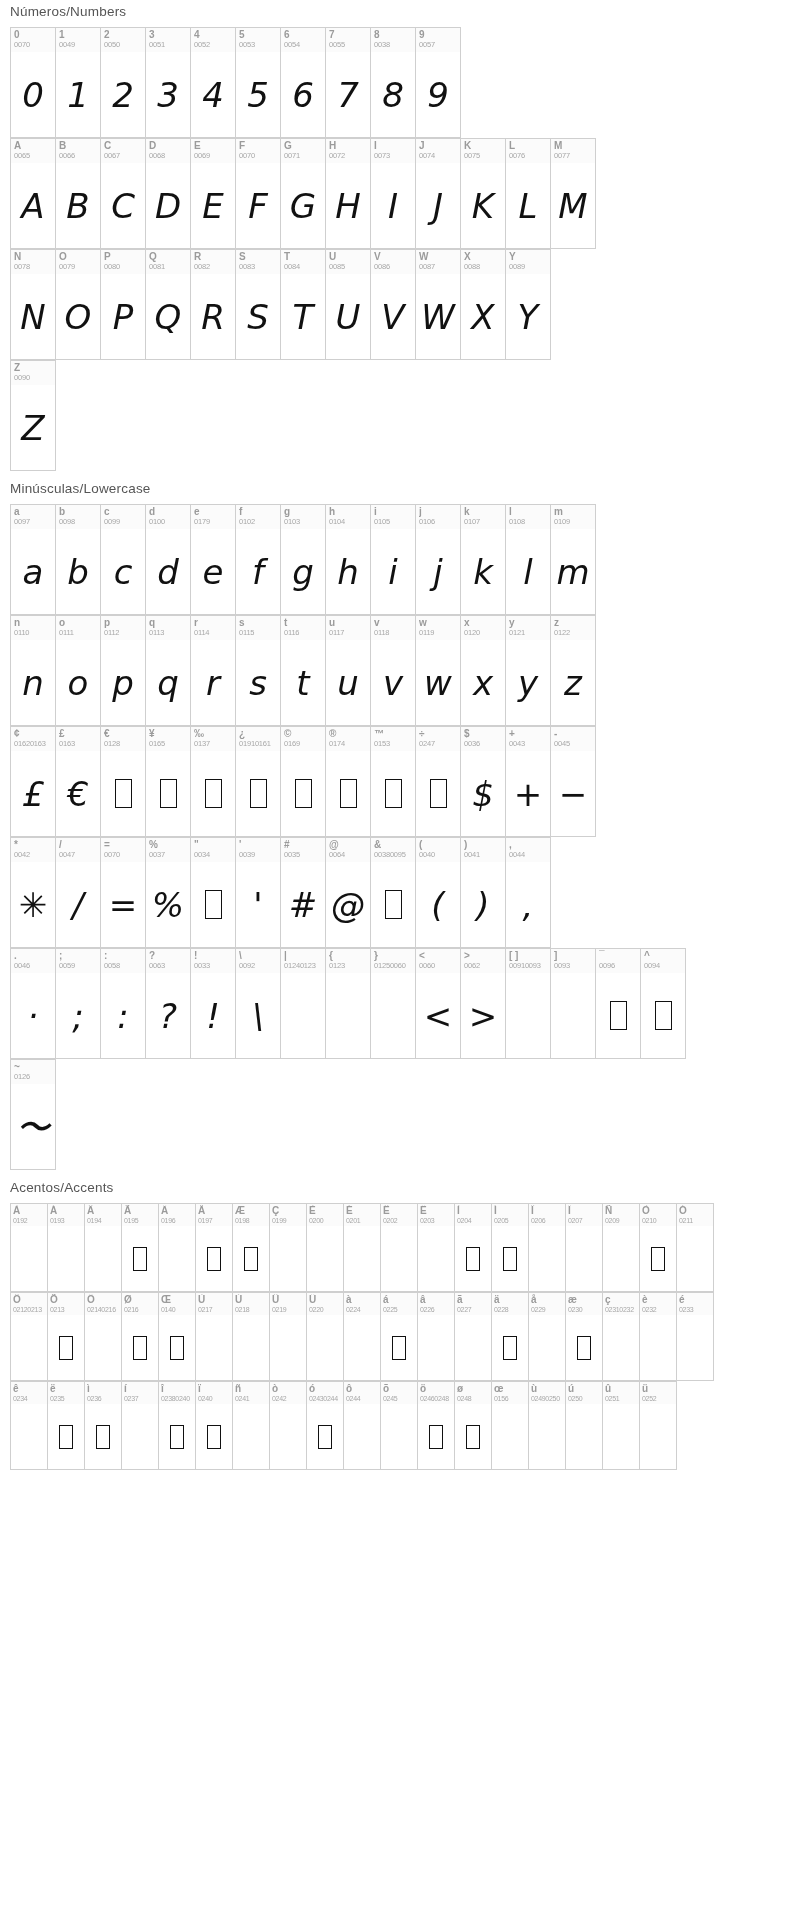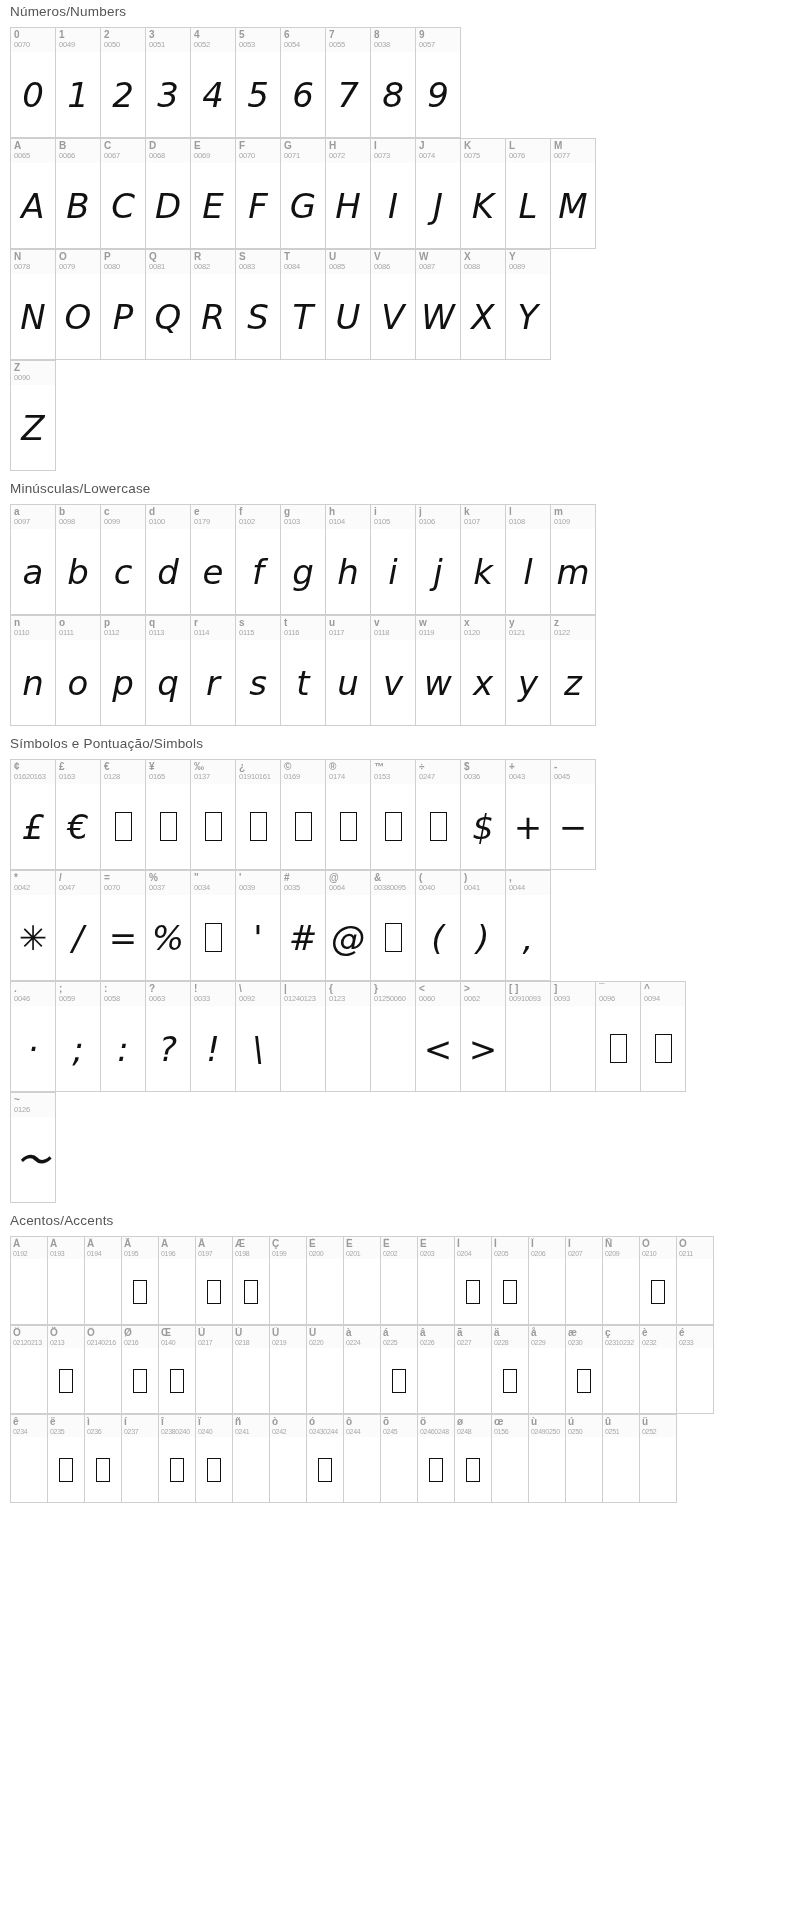--- a/index.html
+++ b/index.html
@@ -572,21 +572,20 @@
           </div>
           <div class="glyph-cell">
             <div class="hdr">
               <span class="ch">z</span>
               <span class="code">0122</span>
             </div>
             <div class="big script-big">z</div>
           </div>
         </div>
       </div>
-      <div class="section-title">Símbolos e Pontuação/Simbols</div>
       <div class="glyph-rows">
         <div class="glyph-row">
           <div class="glyph-cell">
             <div class="hdr">
               <span class="ch">¢</span>
               <span class="code">01620163</span>
             </div>
             <div class="big script-big">£</div>
           </div>
           <div class="glyph-cell">

